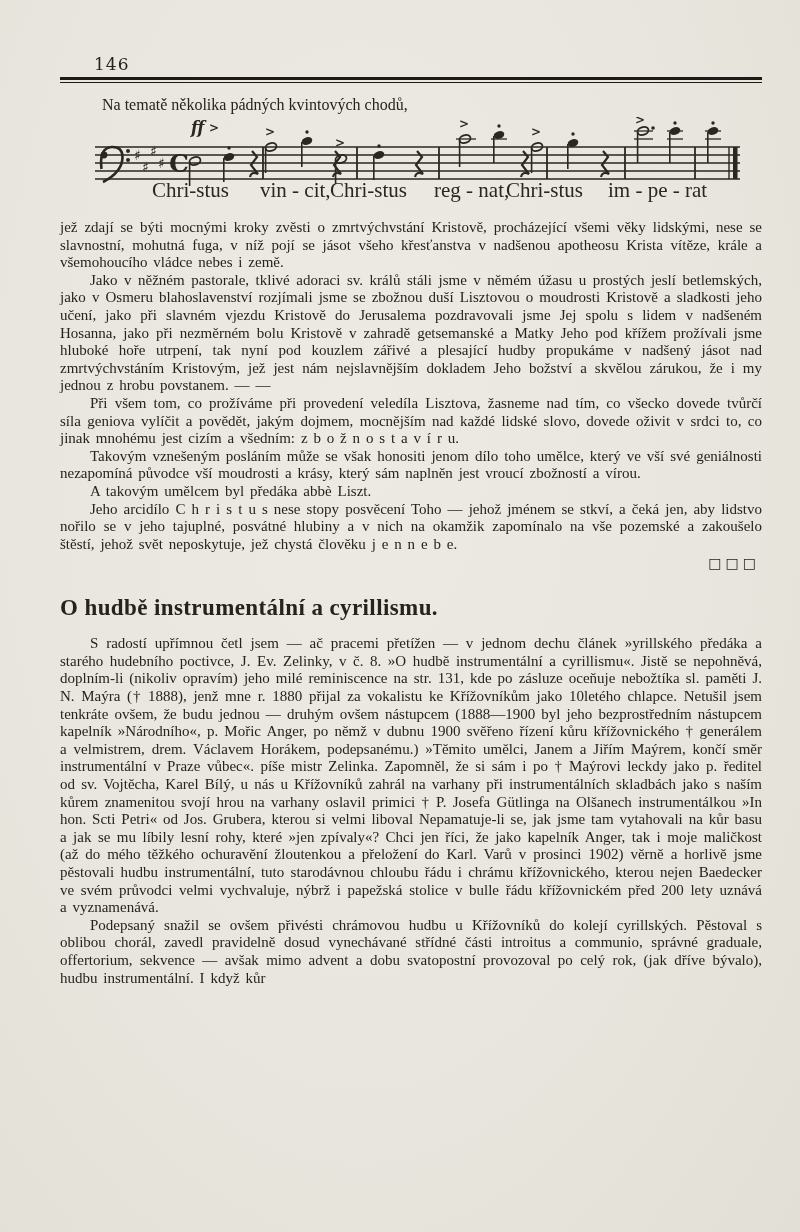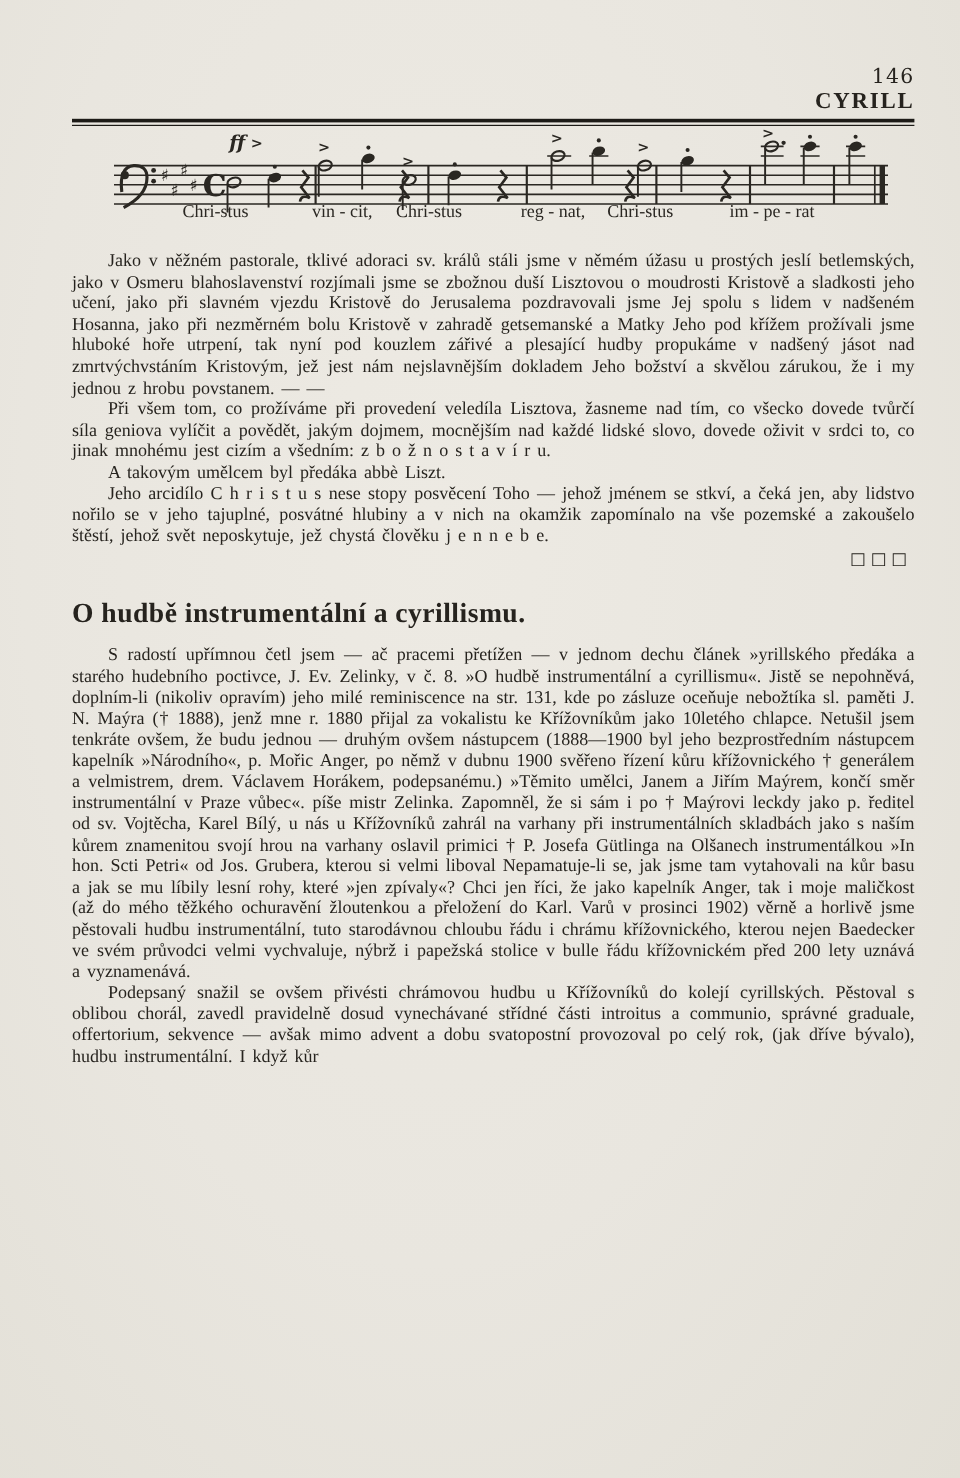--- a/index.html
+++ b/index.html
@@ -9,54 +9,54 @@
     background:#eae7e0;
     background-image:radial-gradient(ellipse at 45% 35%, #edeae3 0%, #e9e6df 55%, #e2dfd6 100%);
     font-family:"Liberation Serif", serif;
     color:#26231e;
     overflow:hidden;
   }
   .content{
     position:absolute;left:60px;top:54px;width:702px;
   }
   
-  .header{display:flex;align-items:flex-end;font-size:17px;flex-direction:column;}
+  .header{display:flex;align-items:flex-end;font-size:17px;}
   .header .pagenum{flex:1;padding-left:34px;letter-spacing:1px;font-family:"DejaVu Serif", serif;}
   .header .jtitle{flex:1;text-align:center;font-weight:bold;font-size:19px;letter-spacing:1.5px;}
   .header .vol{flex:1;text-align:right;padding-right:2px;letter-spacing:1px;}
   .rule{margin-top:3px;border-top:3px solid #1d1b17;border-bottom:1px solid #1d1b17;height:2px;}
   
   .music-caption{margin:13px 0 0 42px;font-size:16px;}
   .music-fig{position:relative;height:90px;margin:3px 0 0 35px;}
   .music-fig svg{position:absolute;left:0;top:0;}
-  .lyric{position:absolute;top:61px;font-size:15px;color:#2a2722;white-space:nowrap;}
+  .lyric{position:absolute;top:61px;font-size:21px;color:#2a2722;white-space:nowrap;}
   .ly0{left:57px}.ly1{left:165px}.ly2{left:235px}.ly3{left:339px}.ly4{left:411px}.ly5{left:513px}
   
   .bodytext{margin-top:12px;font-size:15px;line-height:17.6px;text-align:justify;word-spacing:0.14em;}
   .bodytext p{margin:0;}
   .indent{text-indent:30px;}
   .endmarks{text-align:right;font-family:"DejaVu Sans", sans-serif;font-weight:bold;
     font-size:14px;letter-spacing:4px;padding-right:2px;margin-top:2px;}
   .section-heading{margin:24px 0 14px 0;font-size:23px;font-weight:bold;letter-spacing:0.4px;text-align:left;}
   .mus{stroke:#2a2722;}
   .mus-fill{fill:#2a2722;}
   .mus-text{fill:#2a2722;font-family:"DejaVu Serif", serif;}
 </style>
 </head>
 <body>
 
 <div class="page">
   <div class="content">
 
     <div class="header">
       <div class="pagenum">146</div>
-      <div class="jtitle">CYRILL</div>
     </div>
     <div class="rule"></div>
 
+    <p class="music-caption">Na tematě několika pádných kvintových chodů,</p>
 
     <div class="music-fig">
       <svg viewBox="0 0 648 80" width="648" height="80">
 
         <path class="mus" d="M0 30H645 M0 38H645 M0 46H645 M0 54H645 M0 62H645" stroke-width="1.3" fill="none"></path>
 
         <g>
           <circle class="mus-fill" cx="9" cy="38" r="3.4"></circle>
           <path class="mus" d="M6.5 52 Q4 31 16.5 30 Q27.5 29.5 27.5 40 Q27.5 55 8 65" fill="none" stroke-width="2.6"></path>
           <circle class="mus-fill" cx="33" cy="34" r="2"></circle>
@@ -158,22 +158,24 @@
       </svg>
       <span class="lyric ly0">Chri-stus</span>
       <span class="lyric ly1">vin - cit,</span>
       <span class="lyric ly2">Chri-stus</span>
       <span class="lyric ly3">reg - nat,</span>
       <span class="lyric ly4">Chri-stus</span>
       <span class="lyric ly5">im - pe - rat</span>
     </div>
 
     <div class="bodytext">
+      <p>jež zdají se býti mocnými kroky zvěsti o zmrtvýchvstání Kristově, procházející všemi věky lidskými, nese se slavnostní, mohutná fuga, v níž pojí se jásot všeho křesťanstva v nadšenou apotheosu Krista vítěze, krále a všemohoucího vládce nebes i země.</p>
       <p class="indent">Jako v něžném pastorale, tklivé adoraci sv. králů stáli jsme v němém úžasu u prostých jeslí betlemských, jako v Osmeru blahoslavenství rozjímali jsme se zbožnou duší Lisztovou o moudrosti Kristově a sladkosti jeho učení, jako při slavném vjezdu Kristově do Jerusalema pozdravovali jsme Jej spolu s lidem v nadšeném Hosanna, jako při nezměrném bolu Kristově v zahradě getsemanské a Matky Jeho pod křížem prožívali jsme hluboké hoře utrpení, tak nyní pod kouzlem zářivé a plesající hudby propukáme v nadšený jásot nad zmrtvýchvstáním Kristovým, jež jest nám nejslavnějším dokladem Jeho božství a skvělou zárukou, že i my jednou z hrobu povstanem. — —</p>
       <p class="indent">Při všem tom, co prožíváme při provedení veledíla Lisztova, žasneme nad tím, co všecko dovede tvůrčí síla geniova vylíčit a povědět, jakým dojmem, mocnějším nad každé lidské slovo, dovede oživit v srdci to, co jinak mnohému jest cizím a všedním: z b o ž n o s t  a  v í r u.</p>
+      <p class="indent">Takovým vznešeným posláním může se však honositi jenom dílo toho umělce, který ve vší své geniálnosti nezapomíná původce vší moudrosti a krásy, který sám naplněn jest vroucí zbožností a vírou.</p>
       <p class="indent">A takovým umělcem byl předáka abbè Liszt.</p>
       <p class="indent">Jeho arcidílo C h r i s t u s nese stopy posvěcení Toho — jehož jménem se stkví, a čeká jen, aby lidstvo nořilo se v jeho tajuplné, posvátné hlubiny a v nich na okamžik zapomínalo na vše pozemské a zakoušelo štěstí, jehož svět neposkytuje, jež chystá člověku j e n  n e b e.</p>
     </div>
 
     <div class="endmarks">□□□</div>
 
     <h2 class="section-heading">O hudbě instrumentální a cyrillismu.</h2>
 
     <div class="bodytext" style="margin-top:12px;">
       <p class="indent">S radostí upřímnou četl jsem — ač pracemi přetížen — v jednom dechu článek »yrillského předáka a starého hudebního poctivce, J. Ev. Zelinky, v č. 8. »O hudbě instrumentální a cyrillismu«. Jistě se nepohněvá, doplním-li (nikoliv opravím) jeho milé reminiscence na str. 131, kde po zásluze oceňuje nebožtíka sl. paměti J. N. Maýra († 1888), jenž mne r. 1880 přijal za vokalistu ke Křížovníkům jako 10letého chlapce. Netušil jsem tenkráte ovšem, že budu jednou — druhým ovšem nástupcem (1888—1900 byl jeho bezprostředním nástupcem kapelník »Národního«, p. Mořic Anger, po němž v dubnu 1900 svěřeno řízení kůru křížovnického † generálem a velmistrem, drem. Václavem Horákem, podepsanému.) »Těmito umělci, Janem a Jiřím Maýrem, končí směr instrumentální v Praze vůbec«. píše mistr Zelinka. Zapomněl, že si sám i po † Maýrovi leckdy jako p. ředitel od sv. Vojtěcha, Karel Bílý, u nás u Křížovníků zahrál na varhany při instrumentálních skladbách jako s naším kůrem znamenitou svojí hrou na varhany oslavil primici † P. Josefa Gütlinga na Olšanech instrumentálkou »In hon. Scti Petri« od Jos. Grubera, kterou si velmi liboval Nepamatuje-li se, jak jsme tam vytahovali na kůr basu a jak se mu líbily lesní rohy, které »jen zpívaly«? Chci jen říci, že jako kapelník Anger, tak i moje maličkost (až do mého těžkého ochuravění žloutenkou a přeložení do Karl. Varů v prosinci 1902) věrně a horlivě jsme pěstovali hudbu instrumentální, tuto starodávnou chloubu řádu i chrámu křížovnického, kterou nejen Baedecker ve svém průvodci velmi vychvaluje, nýbrž i papežská stolice v bulle řádu křížovnickém před 200 lety uznává a vyznamenává.</p>

